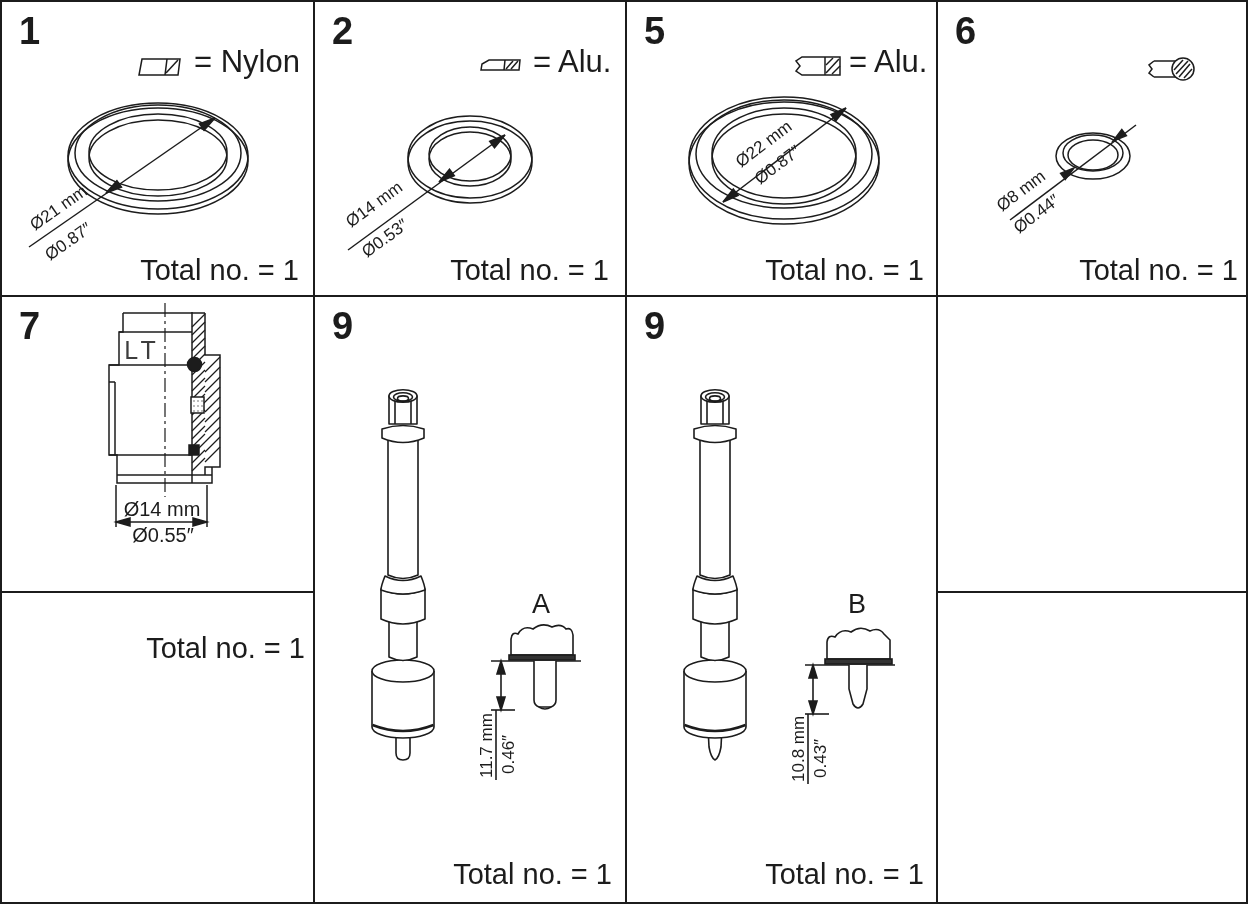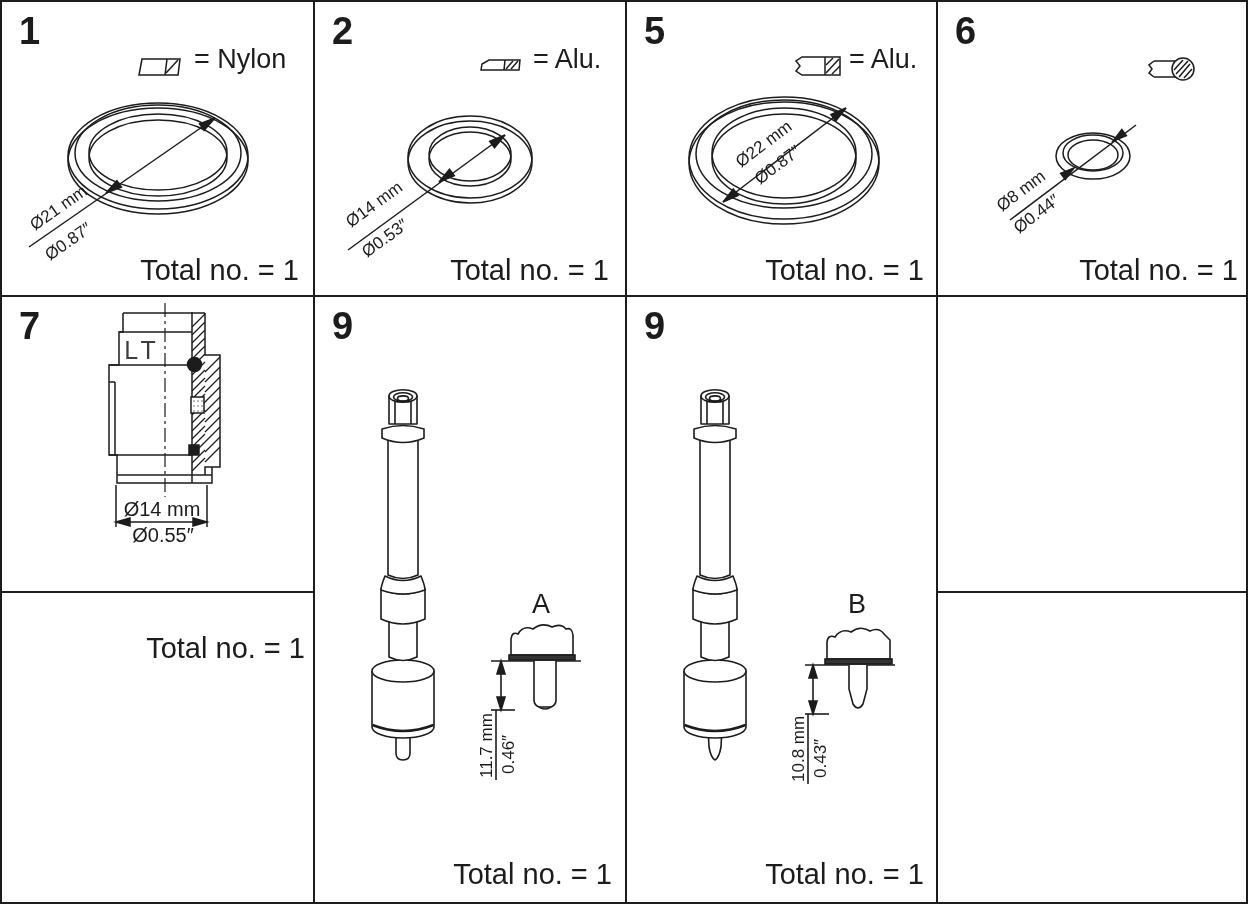--- a/index.html
+++ b/index.html
@@ -1,21 +1,21 @@
 <!DOCTYPE html>
 <html><head>
 <meta charset="utf-8">
 <style>
   html,body{margin:0;padding:0;background:#fff;}
   .sheet{position:relative;width:1248px;height:904px;background:#fff;border:2px solid #1c1c1c;box-sizing:border-box;
          font-family:"Liberation Sans","DejaVu Sans",sans-serif;color:#1c1c1c;overflow:hidden;}
   .gline{position:absolute;background:#1c1c1c;}
   .cell{position:absolute;}
   .pnum{position:absolute;left:17px;top:10px;font-size:38px;font-weight:700;line-height:1;}
-  .legend{position:absolute;top:44px;font-size:27px;line-height:1;white-space:nowrap;}
+  .legend{position:absolute;top:44px;font-size:31px;line-height:1;white-space:nowrap;}
   .total{position:absolute;font-size:29px;line-height:1;white-space:nowrap;}
   svg{position:absolute;left:0;top:0;}
   svg text{font-family:"Liberation Sans","DejaVu Sans",sans-serif;fill:#1c1c1c;}
 </style>
 </head>
 <body>
 
 <div class="sheet">
 
   <div class="cell" style="left:0;top:0;width:313px;height:295px;">

